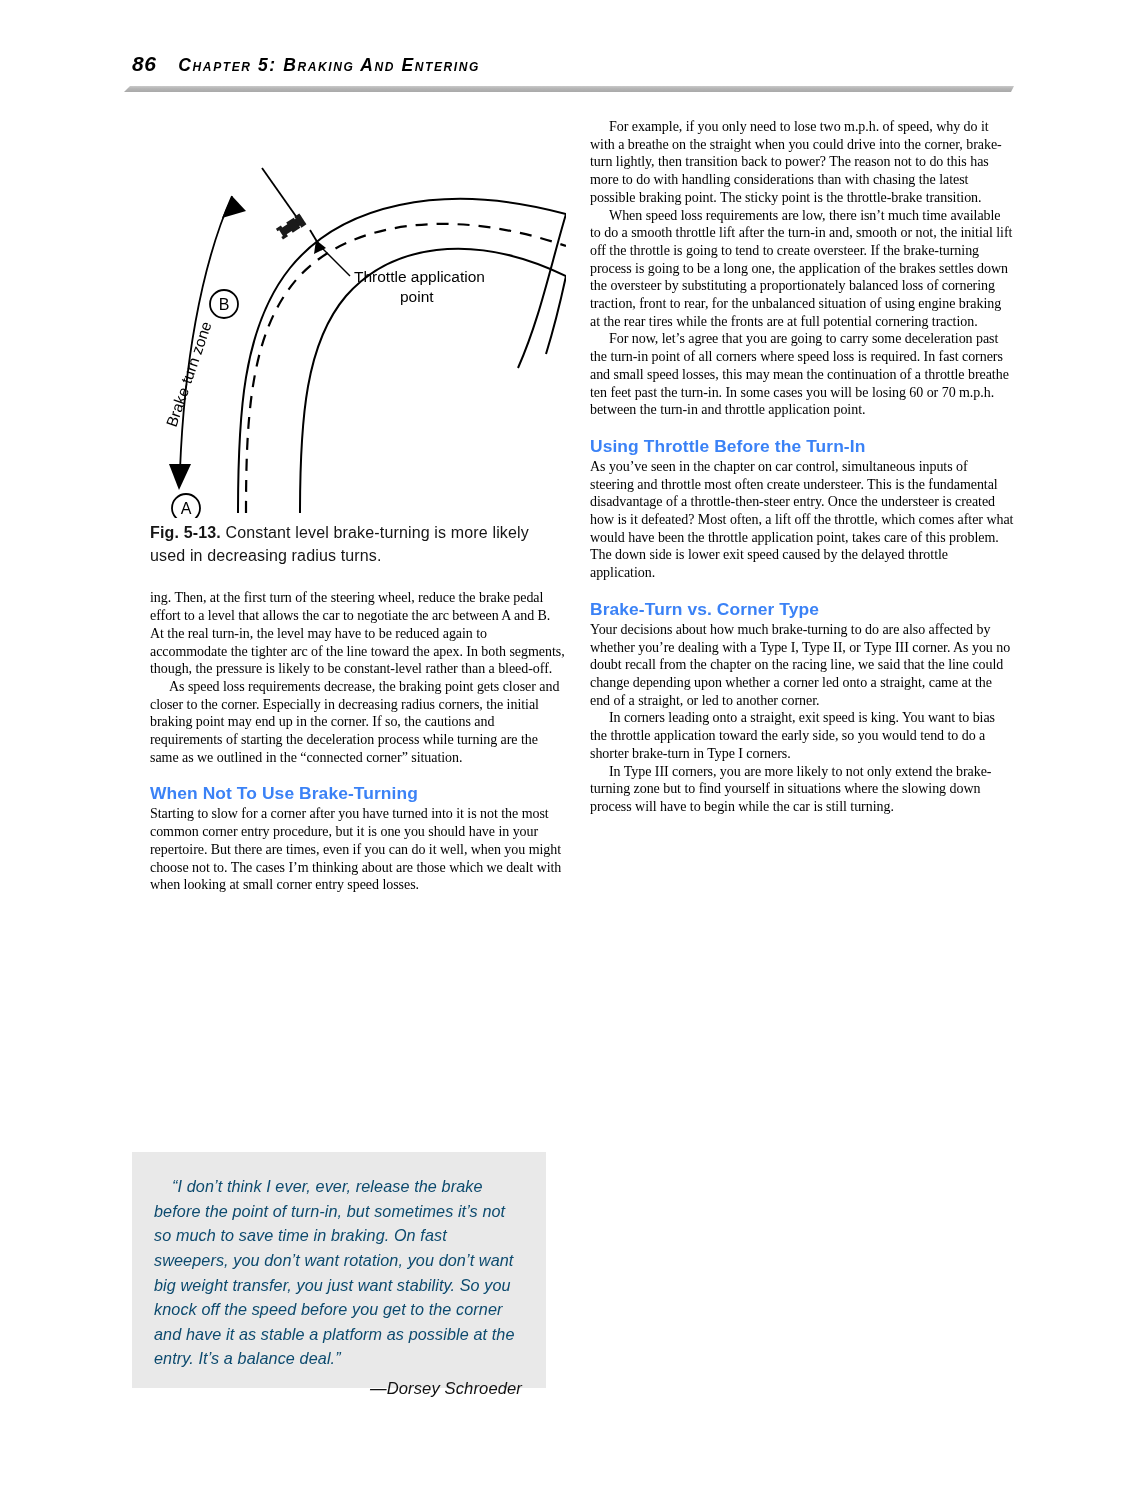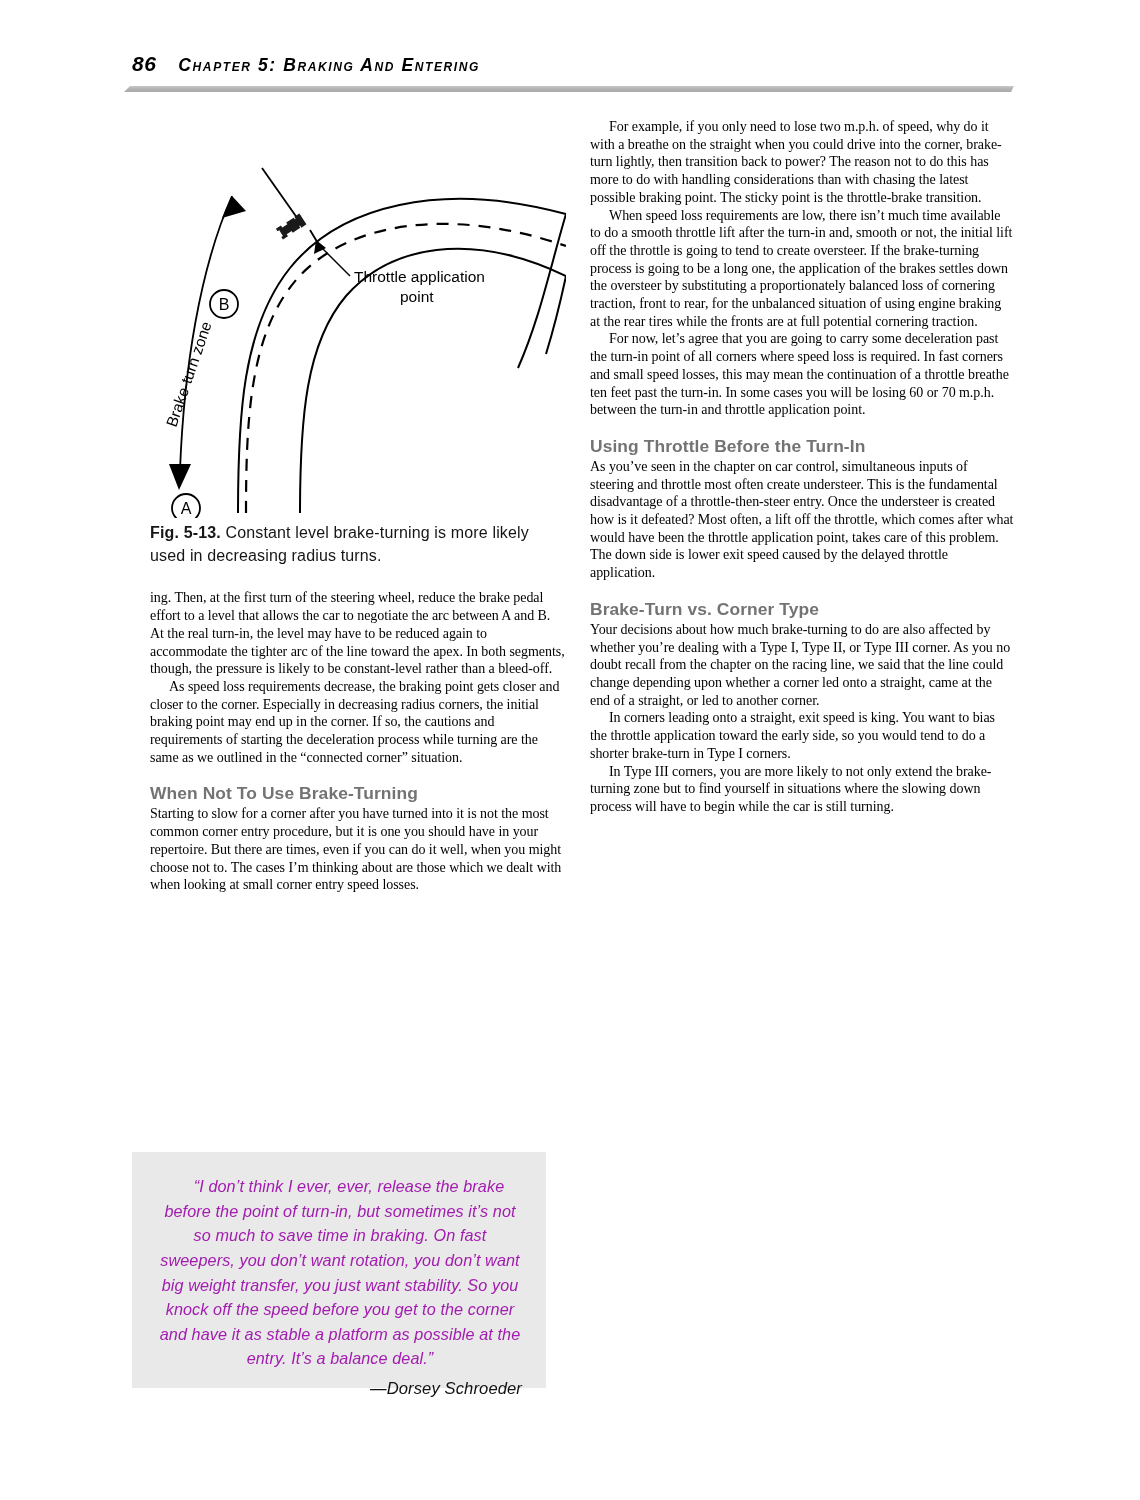--- a/index.html
+++ b/index.html
@@ -104,21 +104,21 @@
     letter-spacing: -0.05px;
   }
   p.body.indent { text-indent: 19px; }
 
   h3.subhead {
     font-family: "Liberation Sans", "DejaVu Sans", sans-serif;
     font-weight: 700;
     font-size: 17.4px;
     margin: 17px 0 1px 0;
     letter-spacing: 0.1px;
-    color: #737373;
+    color: #3b82f6;
   }
 
   .body-block { margin-top: 22px; }
 
   
   .pullquote {
     position: absolute;
     left: 132px;
     top: 1152px;
     width: 414px;
@@ -127,23 +127,22 @@
     box-sizing: border-box;
     padding: 22px 20px 14px 22px;
   }
   .pullquote .qtext {
     font-family: "Liberation Sans", "DejaVu Sans", sans-serif;
     font-style: italic;
     font-size: 16.2px;
     line-height: 1.52;
     letter-spacing: 0.1px;
     text-indent: 18px;
-    color: #a21caf;
+    color: #0c4a6e;
     margin: 0;
-    text-align: center;
   }
   .pullquote .qattr {
     font-family: "Liberation Sans", "DejaVu Sans", sans-serif;
     font-style: italic;
     font-size: 16.6px;
     text-align: right;
     margin: 8px 4px 0 0;
     letter-spacing: 0.1px;
     color: #111;
   }

